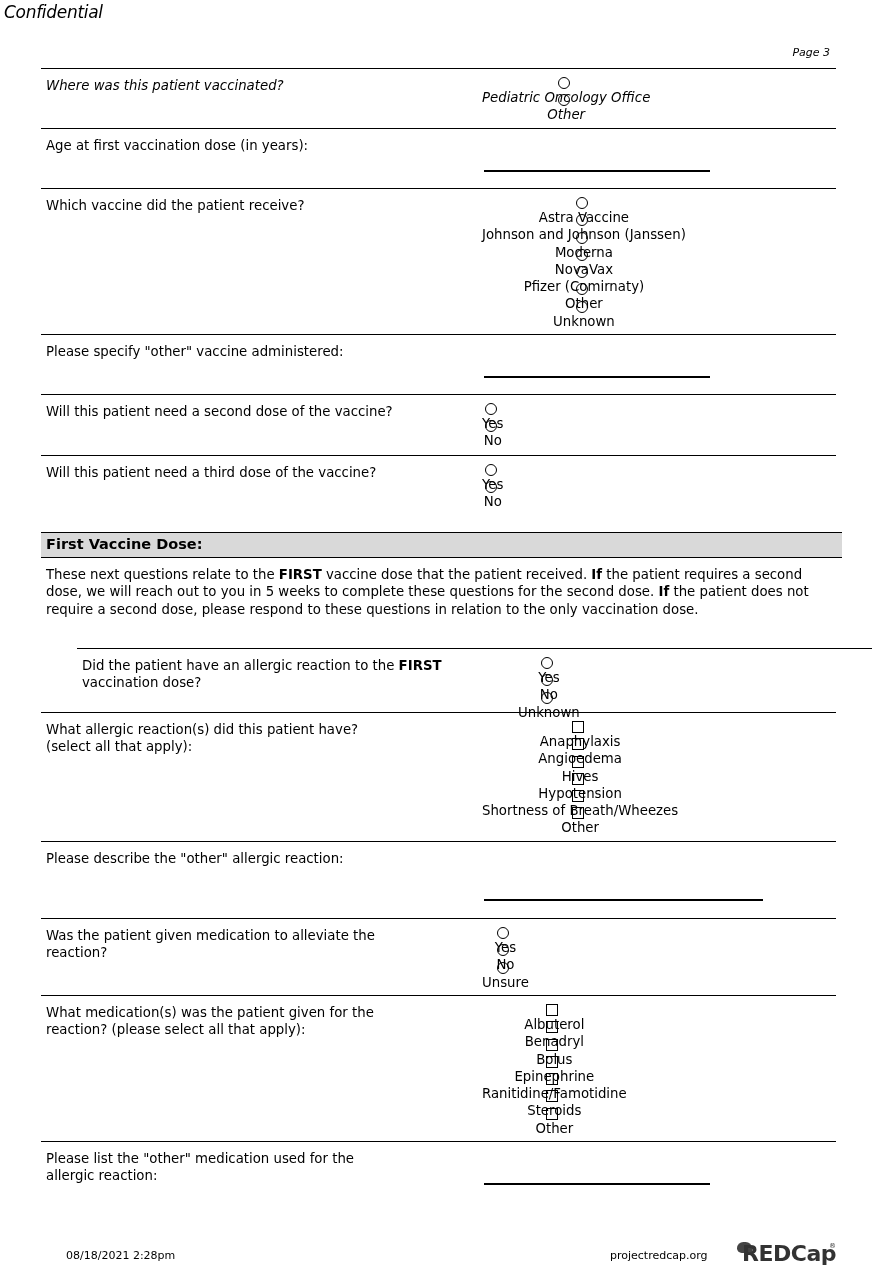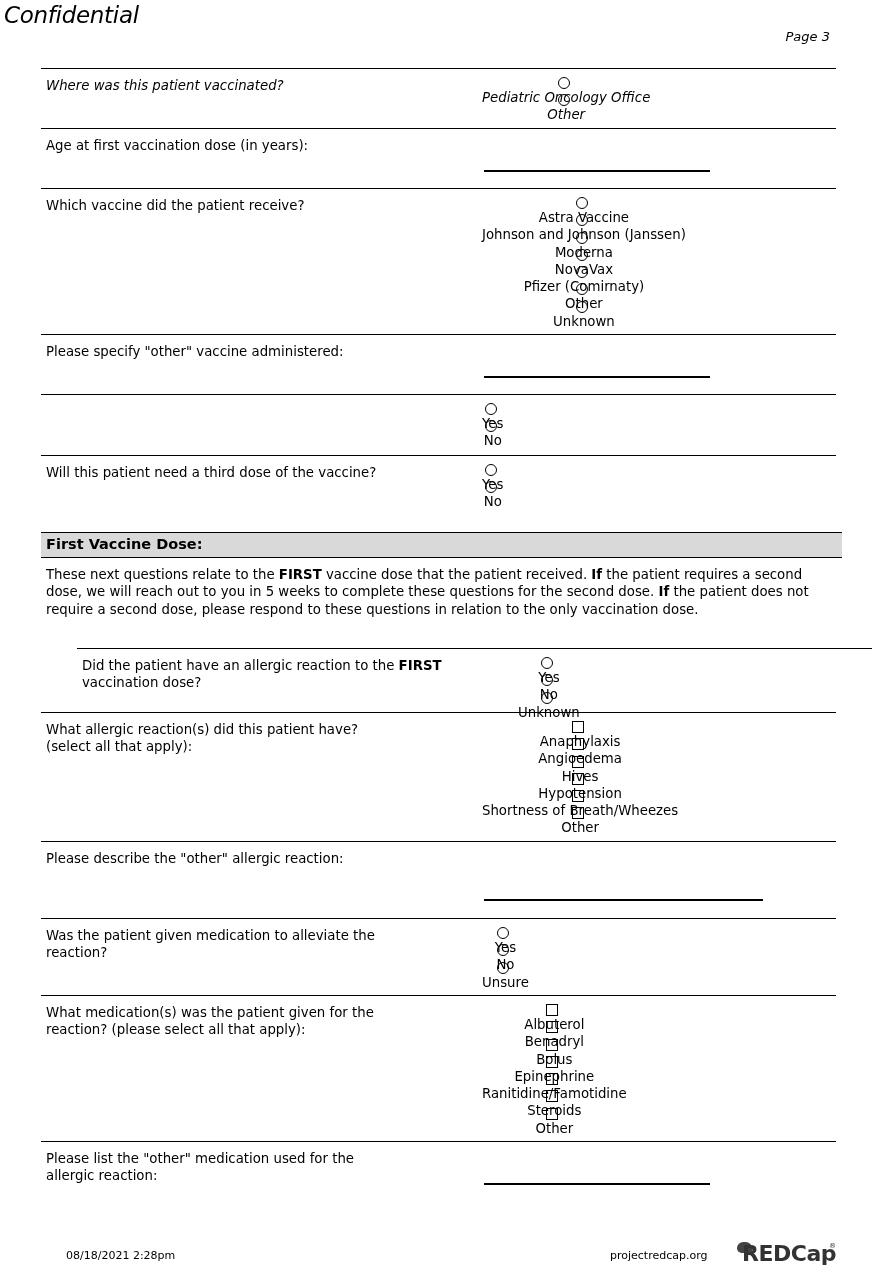--- a/index.html
+++ b/index.html
@@ -2,25 +2,25 @@
 <html><head>
 <meta charset="utf-8">
 <style>
   html, body { margin: 0; padding: 0; background: #ffffff; }
   body {
     width: 877px; height: 1275px; position: relative; overflow: hidden;
     font-family: "DejaVu Sans", sans-serif; color: #000;
   }
   .confidential {
     position: absolute; left: 4px; top: 2px;
-    font-style: italic; font-size: 23px; letter-spacing: -0.3px;
+    font-style: italic; font-size: 17px; letter-spacing: -0.3px;
   }
   .page-num {
-    position: absolute; right: 47px; top: 29px;
-    font-style: italic; font-size: 13px;
+    position: absolute; right: 47px; top: 46px;
+    font-style: italic; font-size: 11px;
   }
   .row {
     position: absolute; left: 41px; width: 795px;
     border-top: 1px solid #000;
   }
   .q {
     position: absolute; left: 5px; top: 8px; width: 370px;
     font-size: 13.3px; line-height: 17.3px;
   }
   .opts {
@@ -134,20 +134,21 @@
       </div>
   </div>
 </div>
 
 <div class="row" style="top:334px;height:60px;">
   <div class="q">Please specify "other" vaccine administered:</div>
   <div class="line" style="top:41px;width:226px;"></div>
 </div>
 
 <div class="row" style="top:394px;height:61px;">
+  <div class="q">Will this patient need a second dose of the vaccine?</div>
   <div class="opts">
     <div class="opt">
         <span class="radio"></span>
         <span>Yes</span>
       </div>
     <div class="opt">
         <span class="radio"></span>
         <span>No</span>
       </div>
   </div>

